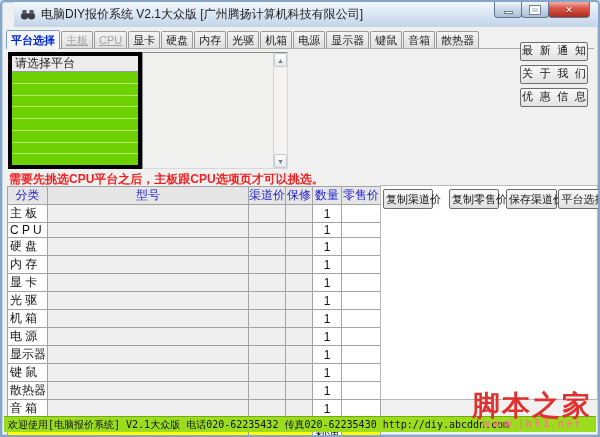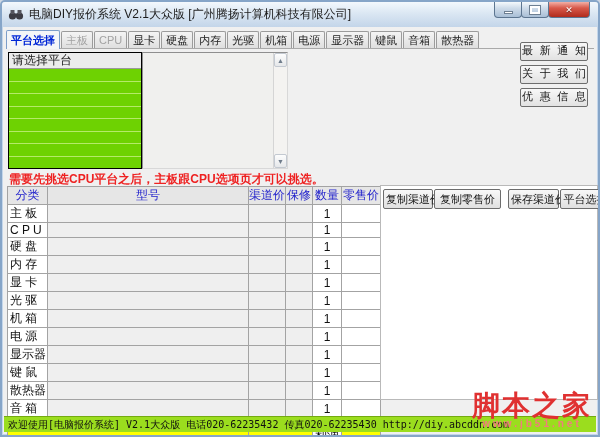--- a/index.html
+++ b/index.html
@@ -6,21 +6,21 @@
   html,body { background:#cfd8e4; font-family:"Liberation Sans","DejaVu Sans",sans-serif; }
   .win {
     position:relative; width:600px; height:437px; overflow:hidden;
     background:#f0f0f0;
     border:2px solid #86a5c8;
     border-radius:5px 5px 0 0;
     box-shadow:inset 0 0 0 1px #c4d6ea;
   }
   
   .titlebar {
-    position:absolute; left:0; top:0; right:0; height:25px;
+    position:absolute; left:12px; top:0; right:0; height:25px;
     background:linear-gradient(#f3f8fd,#dbe7f3 45%,#c3d5e9);
     display:flex; align-items:center; padding:0 6px;
   }
   .app-icon { width:16px; height:14px; margin-right:5px; flex:0 0 auto; }
   .title-text { font-size:12px; color:#1c1c1c; white-space:nowrap; }
   .caption { position:absolute; top:0; right:8px; display:flex; }
   .cbtn {
     height:16px; border:1px solid #5c7590; border-top:none;
     border-radius:0 0 4px 4px; margin-left:-1px;
     display:flex; align-items:center; justify-content:center;
@@ -44,25 +44,25 @@
     height:17px; line-height:16px; padding:0 4px; font-size:11px;
     border:1px solid #9b9b9b; border-bottom:none; border-radius:2px 2px 0 0;
     background:linear-gradient(#f4f4f4,#dfdfdf); color:#222;
     margin-right:1px; white-space:nowrap; cursor:default;
   }
   .tab.active {
     height:19px; line-height:18px; background:#f4f6f8;
     color:#0026d6; font-weight:bold; position:relative; z-index:2;
     border-color:#7d9ec9; margin-bottom:-1px;
   }
-  .tab.disabled { color:#a2a2a2; }
+  .tab.disabled { color:#a2a2a2;text-decoration:underline; }
   
   .plist {
     position:absolute; left:6px; top:50px; width:134px; height:117px;
-    border:1px solid #000000; background:#6ed202;
+    border:4px solid #000000; background:#6ed202;
   }
   .plist-head {
     height:16px; line-height:15px; background:#ececec; color:#1a1a1a;
     font-size:12px; padding-left:3px; border-bottom:1px solid #9a9a9a;
   }
   .plist-rows { position:absolute; left:0; right:0; top:16px; bottom:0; display:flex; flex-direction:column; }
   .plist-row { flex:1 1 auto; background:#6ed202; border-top:1px solid #b5ea6a; }
   .plist-row:first-child { border-top:none; }
   
   .preview {
@@ -115,21 +115,21 @@
   .rpanel {
     position:absolute; left:378px; top:183px; width:218px; height:215px;
     background:#ffffff; border:1px solid #b9b9b9;
   }
   .abtns { position:absolute; left:2px; top:3px; display:flex; }
   .abtn {
     height:20px; font-size:11px; padding:0 2px; line-height:18px; text-align:center;
     border:1px solid #6d6d6d; border-radius:2px; white-space:nowrap;
     background:linear-gradient(#f8f8f8,#e0e0e0); color:#111; cursor:default;
   }
-  .abtn.b1{ width:50px; } .abtn.b2{ width:67px; margin-left:1px; }
+  .abtn.b1{ width:50px; } .abtn.b2{ width:50px; margin-left:16px; }
   .abtn.b3{ width:51px; margin-left:7px; } .abtn.b4{ width:51px; margin-left:1px; }
   
   .statusbar {
     position:absolute; left:2px; right:2px; bottom:3px; height:16px;
     background:#9bdd1e; border-top:1px solid #74ab10;
     font-family:"DejaVu Sans Mono","Liberation Mono",monospace;
     font-size:10px; line-height:15px; color:#101010; padding-left:4px; white-space:nowrap; overflow:hidden;margin-top:24px;
   }
   
   .wm { position:absolute; right:6px; top:391px; text-align:center; z-index:6; pointer-events:none; }

